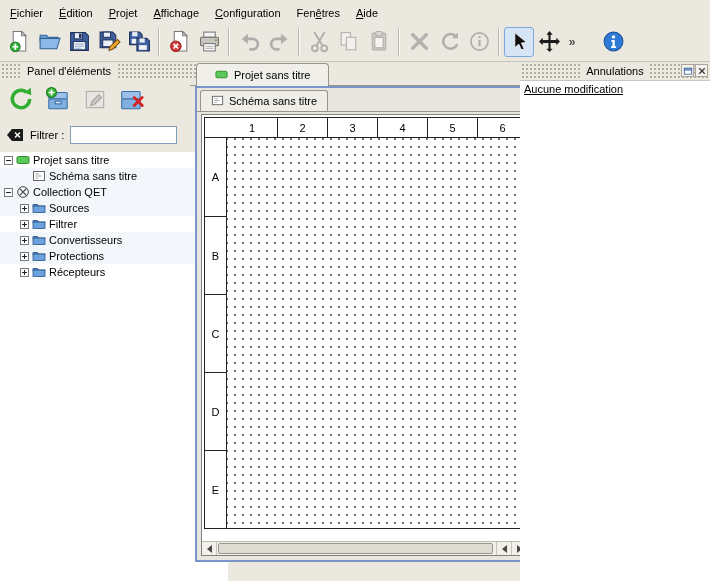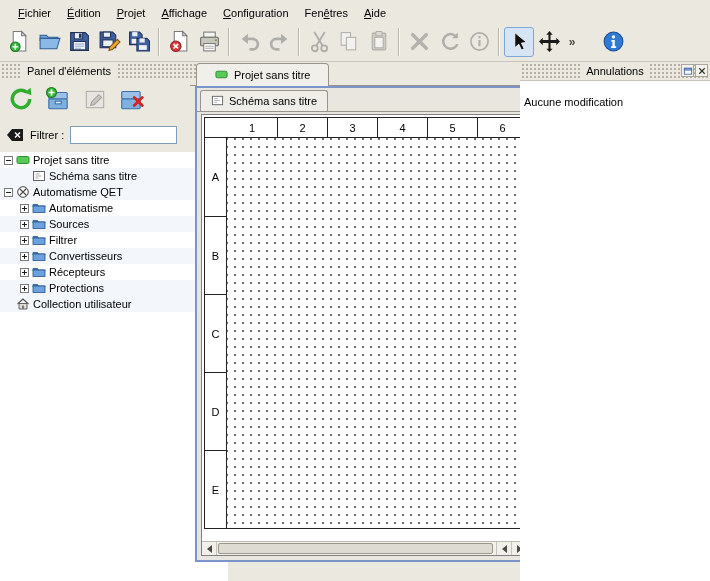--- a/index.html
+++ b/index.html
@@ -1,21 +1,21 @@
 <!DOCTYPE html>
 <html><head>
 <meta charset="utf-8">
 <style>
   * { box-sizing: border-box; }
   html,body { margin:0; padding:0; }
   body { font-family:"Liberation Sans", sans-serif; font-size:11px; color:#000; }
   #app { position:relative; width:710px; height:581px; background:#ebe8e0; overflow:hidden; user-select:none; }
 
   
-  .menubar { position:absolute; top:0; left:0; right:0; height:26px; display:flex; align-items:center; padding-left:10px; border-bottom:1px solid #d8d4ca; background:#ebe8e0; }
+  .menubar { position:absolute; top:0; left:0; right:0; height:26px; display:flex; align-items:center; padding-left:2px; border-bottom:1px solid #d8d4ca; background:#ebe8e0; }
   .menu-item { padding:3px 8px; white-space:nowrap; cursor:default; }
   .menu-item u { text-decoration:underline; }
 
   
   .toolbar { position:absolute; top:22px; left:0; right:0; height:40px; display:flex; align-items:center; padding:0 4px; border-bottom:1px solid #c9c5bc; background:#ebe8e0; }
   .tbtn { width:30px; height:30px; flex:none; display:flex; align-items:center; justify-content:center; background:transparent; border:1px solid transparent; padding:0; }
   .tbtn svg { width:23px; height:23px; display:block; }
   .tbtn.checked { background:#d6e5f5; border:1px solid #7da7d9; border-radius:3px; }
   .sep { flex:none; width:2px; height:28px; margin:0 4px; border-left:1px solid #bab6ad; border-right:1px solid #fbfaf7; }
   .tb-overflow { flex:none; width:16px; height:28px; display:flex; align-items:center; justify-content:center; color:#4c4a45; font-weight:bold; font-size:12px; }
@@ -83,21 +83,21 @@
   .scroll-corner { position:absolute; right:0; bottom:0; width:14px; height:14px; background:#ece9e2; border-left:1px solid #bdbab2; border-top:1px solid #bdbab2; }
   .tri-up { width:0;height:0;border-left:4px solid transparent;border-right:4px solid transparent;border-bottom:5px solid #4c4a45; }
   .tri-down { width:0;height:0;border-left:4px solid transparent;border-right:4px solid transparent;border-top:5px solid #4c4a45; }
   .tri-left { width:0;height:0;border-top:4px solid transparent;border-bottom:4px solid transparent;border-right:5px solid #4c4a45; }
   .tri-right { width:0;height:0;border-top:4px solid transparent;border-bottom:4px solid transparent;border-left:5px solid #4c4a45; }
 
   
   .right-dock { position:absolute; right:0; top:62px; width:190px; bottom:0; }
   .right-dock .dock-title { left:50%; transform:translateX(-50%); }
   .undo-list { position:absolute; top:18px; left:0; right:0; bottom:0; background:#fff; border-top:1px solid #c9c5bc; }
-  .undo-item { padding:15px 4px; white-space:nowrap; }
+  .undo-item { padding:2px 4px; white-space:nowrap;text-decoration:underline; }
 </style>
 </head>
 <body>
 
 <div id="app">
 
   <div class="menubar">
     <div class="menu-item"><u>F</u>ichier</div>
     <div class="menu-item"><u>É</u>dition</div>
     <div class="menu-item"><u>P</u>rojet</div>
@@ -368,92 +368,71 @@
           <span>Schéma sans titre</span>
         </div>
       <div class="trow alt">
           <span class="exp minus"></span>
           <span class="ticon">
             <svg viewBox="0 0 14 14">
               <circle cx="7" cy="7" r="5.3" fill="#fafafa" stroke="#4a4a4a"></circle>
               <path d="M3.5 3.5l7 7M10.5 3.5l-7 7" stroke="#4a4a4a" stroke-width="1.1"></path>
             </svg>
           </span>
-          <span>Automatisme QET</span>
+          <span>Collection QET</span>
+        </div>
+      <div class="trow alt lvl1">
+          <span class="exp plus"></span>
+          <span class="ticon">
+            <svg viewBox="0 0 14 14">
+              <path d="M1 3.5h4.5L7 5h6v1H1z" fill="#3e79c0" stroke="#2a5687" stroke-width="0.8"></path>
+              <rect x="1" y="5" width="12" height="6.5" fill="#6ba1dc" stroke="#2a5687" stroke-width="0.8"></rect>
+            </svg>
+          </span>
+          <span>Sources</span>
         </div>
       <div class="trow lvl1">
           <span class="exp plus"></span>
           <span class="ticon">
             <svg viewBox="0 0 14 14">
               <path d="M1 3.5h4.5L7 5h6v1H1z" fill="#3e79c0" stroke="#2a5687" stroke-width="0.8"></path>
               <rect x="1" y="5" width="12" height="6.5" fill="#6ba1dc" stroke="#2a5687" stroke-width="0.8"></rect>
             </svg>
           </span>
-          <span>Automatisme</span>
+          <span>Filtrer</span>
         </div>
       <div class="trow alt lvl1">
           <span class="exp plus"></span>
           <span class="ticon">
             <svg viewBox="0 0 14 14">
               <path d="M1 3.5h4.5L7 5h6v1H1z" fill="#3e79c0" stroke="#2a5687" stroke-width="0.8"></path>
               <rect x="1" y="5" width="12" height="6.5" fill="#6ba1dc" stroke="#2a5687" stroke-width="0.8"></rect>
             </svg>
           </span>
-          <span>Sources</span>
+          <span>Convertisseurs</span>
+        </div>
+      <div class="trow alt lvl1">
+          <span class="exp plus"></span>
+          <span class="ticon">
+            <svg viewBox="0 0 14 14">
+              <path d="M1 3.5h4.5L7 5h6v1H1z" fill="#3e79c0" stroke="#2a5687" stroke-width="0.8"></path>
+              <rect x="1" y="5" width="12" height="6.5" fill="#6ba1dc" stroke="#2a5687" stroke-width="0.8"></rect>
+            </svg>
+          </span>
+          <span>Protections</span>
         </div>
       <div class="trow lvl1">
           <span class="exp plus"></span>
           <span class="ticon">
             <svg viewBox="0 0 14 14">
               <path d="M1 3.5h4.5L7 5h6v1H1z" fill="#3e79c0" stroke="#2a5687" stroke-width="0.8"></path>
               <rect x="1" y="5" width="12" height="6.5" fill="#6ba1dc" stroke="#2a5687" stroke-width="0.8"></rect>
             </svg>
           </span>
-          <span>Filtrer</span>
-        </div>
-      <div class="trow alt lvl1">
-          <span class="exp plus"></span>
-          <span class="ticon">
-            <svg viewBox="0 0 14 14">
-              <path d="M1 3.5h4.5L7 5h6v1H1z" fill="#3e79c0" stroke="#2a5687" stroke-width="0.8"></path>
-              <rect x="1" y="5" width="12" height="6.5" fill="#6ba1dc" stroke="#2a5687" stroke-width="0.8"></rect>
-            </svg>
-          </span>
-          <span>Convertisseurs</span>
-        </div>
-      <div class="trow lvl1">
-          <span class="exp plus"></span>
-          <span class="ticon">
-            <svg viewBox="0 0 14 14">
-              <path d="M1 3.5h4.5L7 5h6v1H1z" fill="#3e79c0" stroke="#2a5687" stroke-width="0.8"></path>
-              <rect x="1" y="5" width="12" height="6.5" fill="#6ba1dc" stroke="#2a5687" stroke-width="0.8"></rect>
-            </svg>
-          </span>
           <span>Récepteurs</span>
-        </div>
-      <div class="trow alt lvl1">
-          <span class="exp plus"></span>
-          <span class="ticon">
-            <svg viewBox="0 0 14 14">
-              <path d="M1 3.5h4.5L7 5h6v1H1z" fill="#3e79c0" stroke="#2a5687" stroke-width="0.8"></path>
-              <rect x="1" y="5" width="12" height="6.5" fill="#6ba1dc" stroke="#2a5687" stroke-width="0.8"></rect>
-            </svg>
-          </span>
-          <span>Protections</span>
-        </div>
-      <div class="trow alt">
-          <span class="exp-spacer"></span>
-          <span class="ticon">
-            <svg viewBox="0 0 14 14">
-              <path d="M1.5 7L7 2l5.5 5" fill="none" stroke="#555" stroke-width="1.2"></path>
-              <path d="M3 6.5h8V12H3z" fill="#e0ddd6" stroke="#555" stroke-width="0.9"></path>
-              <rect x="6" y="8.5" width="2" height="3.5" fill="#7a7a7a"></rect>
-            </svg>
-          </span>
-          <span>Collection utilisateur</span>
         </div>
     </div>
   </div>
 
   <div class="center">
     <div class="proj-tabbar">
       <div class="proj-tab">
         <span><svg viewBox="0 0 14 14">
               <rect x="1" y="3.5" width="12" height="7" rx="1.5" fill="#59c957" stroke="#2e8b2e"></rect>
             </svg></span>

